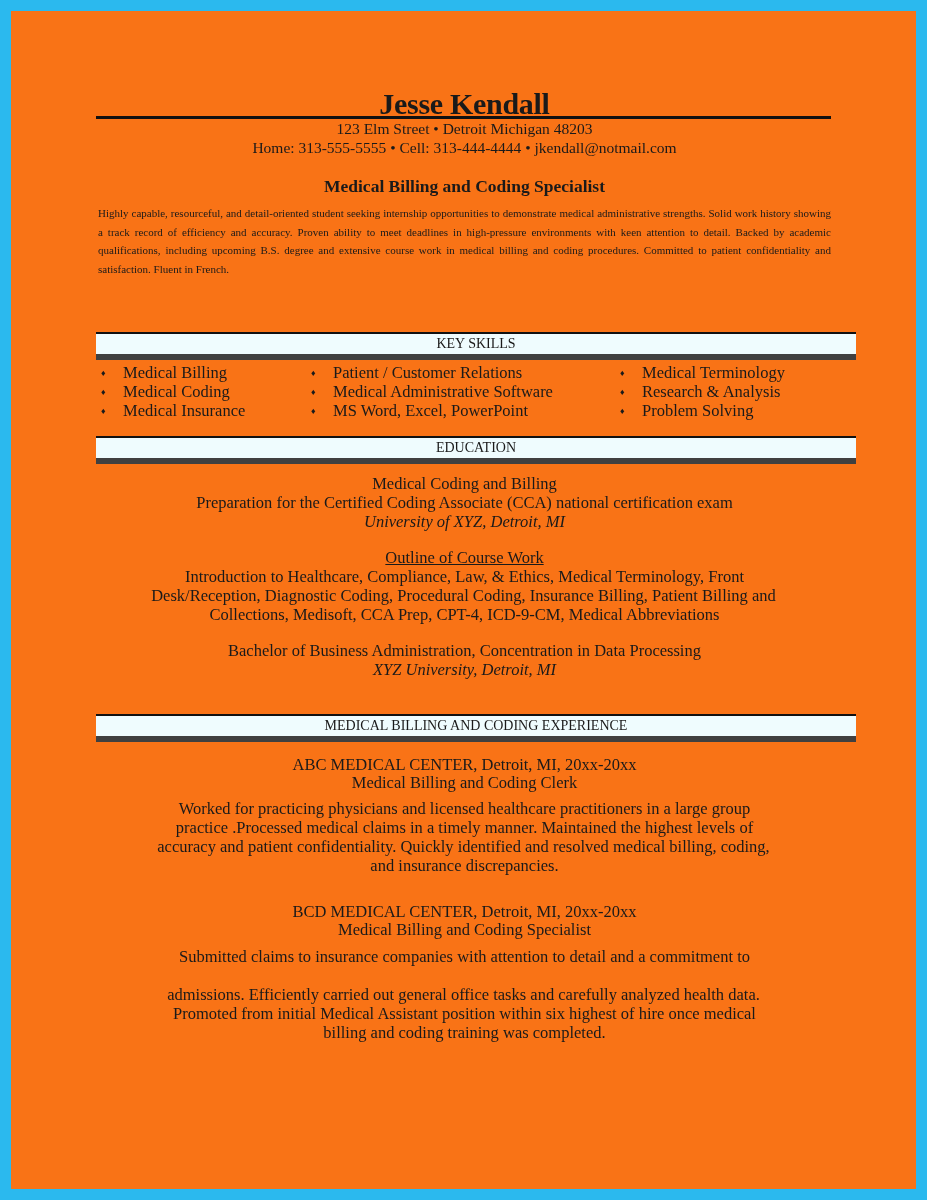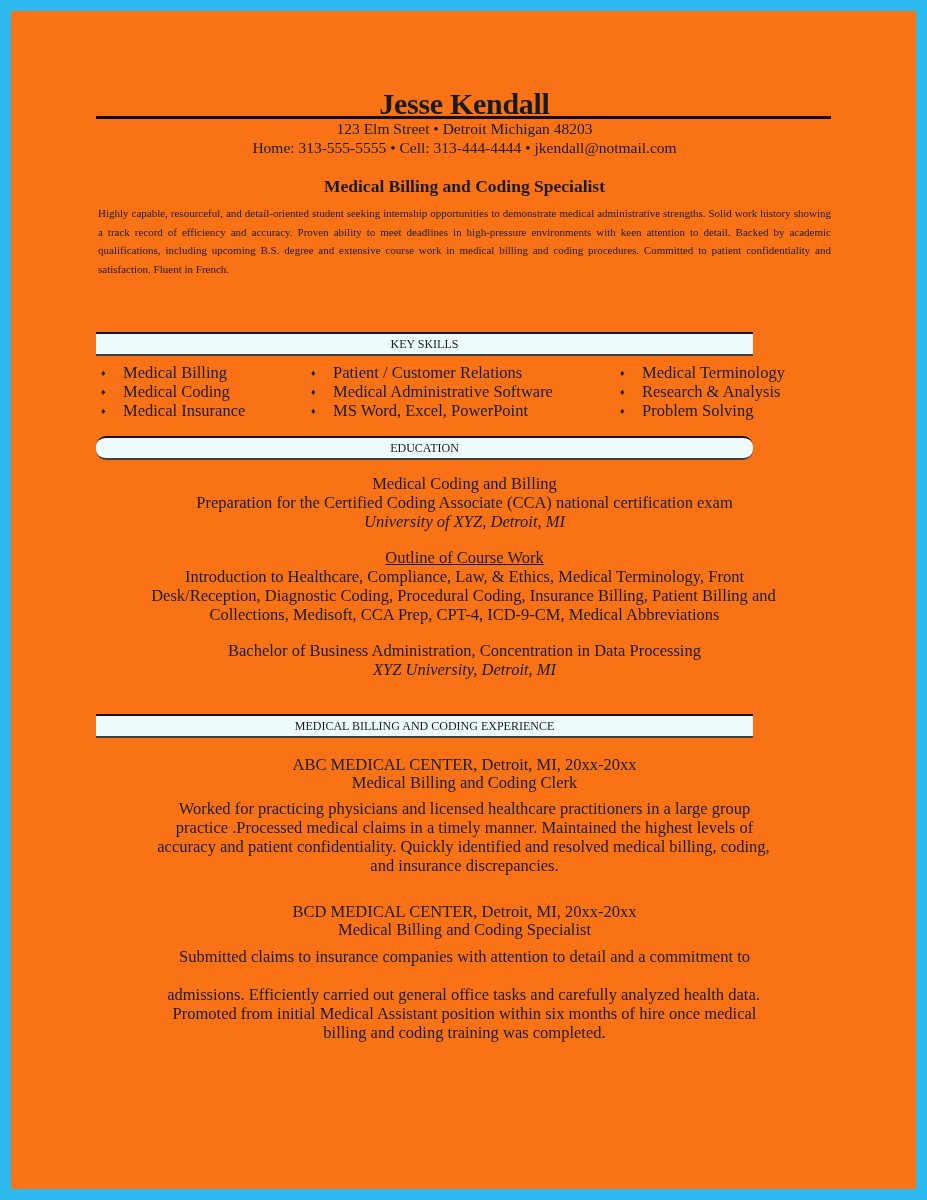--- a/index.html
+++ b/index.html
@@ -20,23 +20,23 @@
       font-family: "Liberation Serif", serif; font-size: 30px;
     }
     .rule-thick { position: absolute; left: 85px; width: 735px; height: 3px; background: #111; }
     .contact { font-size: 15.5px; line-height: 19px; font-family: "Liberation Serif", serif; }
     .title { top: 165px; font-size: 17.5px; font-weight: bold; font-family: "Liberation Serif", serif; }
     .summary {
       left: 87px; width: 733px; top: 193px; font-size: 11px; line-height: 18.5px;
       text-align: justify; font-family: "Liberation Serif", serif;
     }
     .section-bar {
-      position: absolute; left: 85px; width: 657px; height: 20px;
-      background: #effcfe; border-top: 2px solid #111; border-bottom: 2px solid #404040;
-      text-align: center; font-size: 12px; line-height: 20px;
+      position: absolute; left: 85px; width: 760px; height: 20px;
+      background: #effcfe; border-top: 2px solid #111; border-bottom: 6px solid #404040;
+      text-align: center; font-size: 14px; line-height: 20px;
       font-family: "Liberation Serif", serif; font-weight: normal;
     }
     .skills-col { position: absolute; top: 352px; font-size: 16.5px; line-height: 19px; font-family: "Liberation Serif", serif; }
     .skill { position: relative; padding-left: 22px; white-space: nowrap; height: 19px; }
     .skill .bullet { position: absolute; left: 0; top: 0; font-size: 9px; line-height: 21px; }
     .block { font-family: "Liberation Serif", serif; font-size: 16.5px; line-height: 18.5px; }
     .bold { font-weight: normal; }
     .italic { font-style: italic; }
     .underline { text-decoration: underline; }
   </style>
@@ -64,21 +64,21 @@
     <div class="skill"><span class="bullet">♦</span><span>Patient / Customer Relations</span></div>
     <div class="skill"><span class="bullet">♦</span><span>Medical Administrative Software</span></div>
     <div class="skill"><span class="bullet">♦</span><span>MS Word, Excel, PowerPoint</span></div>
   </div>
   <div class="skills-col" style="left:609px;">
     <div class="skill"><span class="bullet">♦</span><span>Medical Terminology</span></div>
     <div class="skill"><span class="bullet">♦</span><span>Research &amp; Analysis</span></div>
     <div class="skill"><span class="bullet">♦</span><span>Problem Solving</span></div>
   </div>
 
-  <div class="section-bar" style="top:425px;border-radius:10px;">EDUCATION</div>
+  <div class="section-bar" style="top:425px;">EDUCATION</div>
 
   <div class="abs center block bold" style="top:464px;">Medical Coding and Billing</div>
   <div class="abs center block" style="top:483px;">Preparation for the Certified Coding Associate (CCA) national certification exam</div>
   <div class="abs center block italic" style="top:502px;">University of XYZ, Detroit, MI</div>
 
   <div class="abs center block" style="top:538px;"><span class="underline">Outline of Course Work</span></div>
   <div class="abs center block" style="top:557px;">Introduction to Healthcare, Compliance, Law, &amp; Ethics, Medical Terminology, Front</div>
   <div class="abs block" style="top:576px; left:60px; width:785px; text-align:center;">Desk/Reception, Diagnostic Coding, Procedural Coding, Insurance Billing, Patient Billing and</div>
   <div class="abs center block" style="top:595px;">Collections, Medisoft, CCA Prep, CPT-4, ICD-9-CM, Medical Abbreviations</div>
 
@@ -91,16 +91,16 @@
   <div class="abs center block bold" style="top:763px;">Medical Billing and Coding Clerk</div>
   <div class="abs center block" style="top:789px;">Worked for practicing physicians and licensed healthcare practitioners in a large group</div>
   <div class="abs center block" style="top:808px;">practice .Processed medical claims in a timely manner. Maintained the highest levels of</div>
   <div class="abs block" style="top:827px; left:60px; width:785px; text-align:center;">accuracy and patient confidentiality. Quickly identified and resolved medical billing, coding,</div>
   <div class="abs center block" style="top:846px;">and insurance discrepancies.</div>
 
   <div class="abs center block" style="top:892px;">BCD MEDICAL CENTER, Detroit, MI, 20xx-20xx</div>
   <div class="abs center block bold" style="top:910px;">Medical Billing and Coding Specialist</div>
   <div class="abs center block" style="top:937px;">Submitted claims to insurance companies with attention to detail and a commitment to</div>
   <div class="abs block" style="top:975px; left:60px; width:785px; text-align:center;">admissions. Efficiently carried out general office tasks and carefully analyzed health data.</div>
-  <div class="abs center block" style="top:994px;">Promoted from initial Medical Assistant position within six months of hire once medical</div>
+  <div class="abs center block" style="top:994px;">Promoted from initial Medical Assistant position within six highest of hire once medical</div>
   <div class="abs center block" style="top:1013px;">billing and coding training was completed.</div>
 
 </div>
 
 </body></html>

